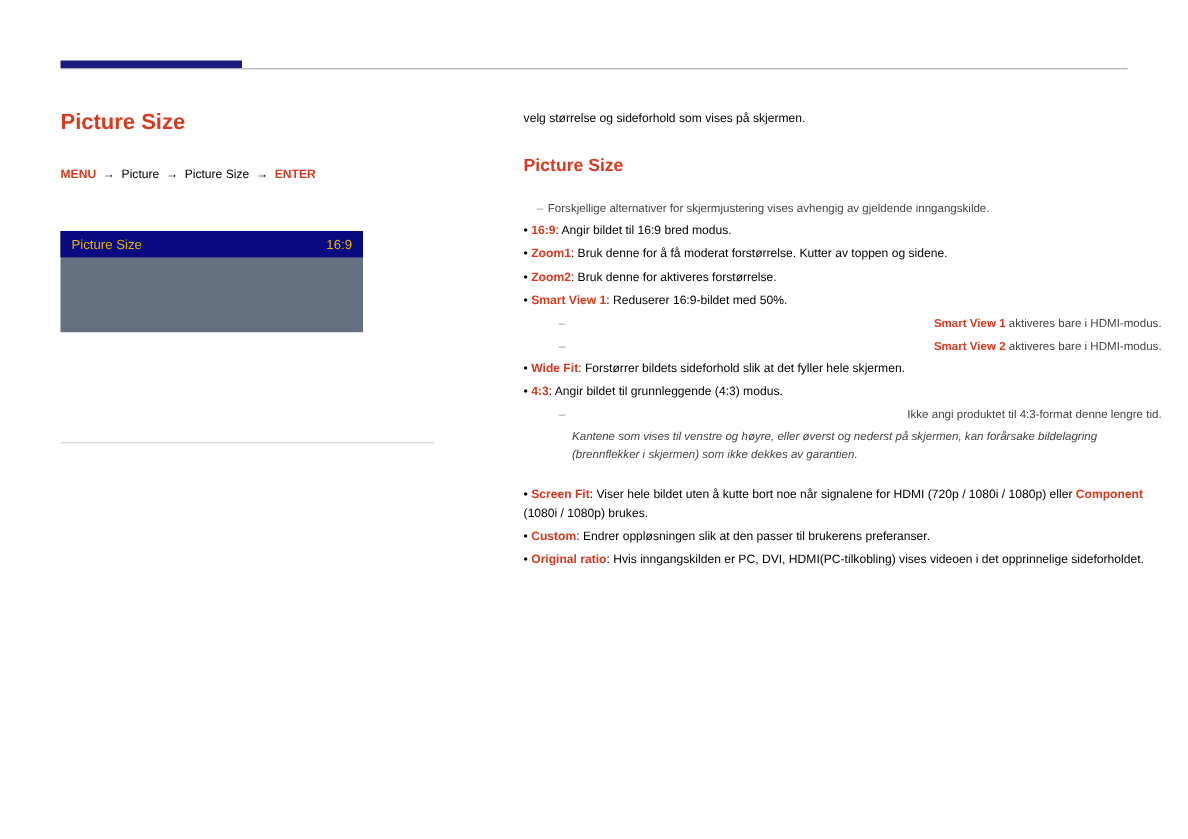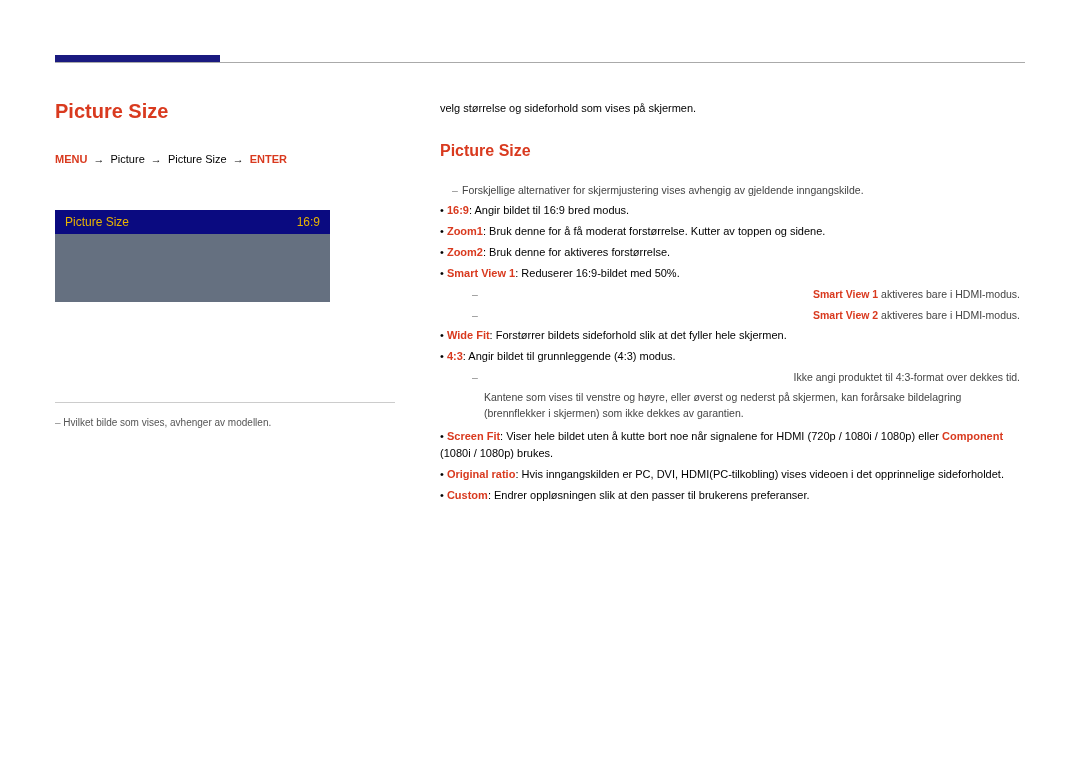--- a/index.html
+++ b/index.html
@@ -28,21 +28,21 @@
   }
   .leftcol {
     position: absolute;
     top: 100px;
     left: 55px;
     width: 340px;
   }
   .rightcol {
     position: absolute;
     top: 100px;
-    left: 440px;
+    left: 476px;
     width: 580px;
     font-size: 11px;
     line-height: 1.55;
   }
   .h1 {
     font-size: 20px;
     color: #1a1a90;
     font-weight: 600;
     margin-bottom: 30px;
   }
@@ -112,21 +112,20 @@
     <span class="sep">→</span>
     <span class="red">ENTER</span>
   </div>
   <div class="menu-box">
     <div class="menu-row">
       <span>Picture Size</span>
       <span>16:9</span>
     </div>
   </div>
   <div class="leftline"></div>
-  <div class="leftnote">Hvilket bilde som vises, avhenger av modellen.</div>
 </div>
 
 <div class="rightcol">
   <div class="intro">velg størrelse og sideforhold som vises på skjermen.</div>
   <div class="h2r">
     <span class="red">Picture Size</span>
   </div>
   <ul class="dash">
     <li>Forskjellige alternativer for skjermjustering vises avhengig av gjeldende inngangskilde.</li>
   </ul>
@@ -149,25 +148,25 @@
   <div class="dash-line indent">
     <span class="red">Smart View 2</span><span> aktiveres bare i </span><span class="bold">HDMI</span><span>-modus.</span>
   </div>
   <div class="para">
     <span>• </span><span class="red">Wide Fit</span><span>: Forstørrer bildets sideforhold slik at det fyller hele skjermen.</span>
   </div>
   <div class="para">
     <span>• </span><span class="red">4:3</span><span>: Angir bildet til grunnleggende (</span><span class="bold">4:3</span><span>) modus.</span>
   </div>
   <div class="dash-line indent">
-    <span>Ikke angi produktet til </span><span class="bold">4:3</span><span>-format over dekkes tid.</span>
+    <span>Ikke angi produktet til </span><span class="bold">4:3</span><span>-format denne lengre tid.</span>
   </div>
-  <div class="indent" style="font-size:10.5px;color:#444;padding-left:12px;margin-bottom:6px;">Kantene som vises til venstre og høyre, eller øverst og nederst på skjermen, kan forårsake bildelagring (brennflekker i skjermen) som ikke dekkes av garantien.</div>
+  <div class="indent" style="font-size:10.5px;color:#444;padding-left:12px;margin-bottom:20px;font-style:italic;">Kantene som vises til venstre og høyre, eller øverst og nederst på skjermen, kan forårsake bildelagring (brennflekker i skjermen) som ikke dekkes av garantien.</div>
   <div class="para">
     <span>• </span><span class="red">Screen Fit</span><span>: Viser hele bildet uten å kutte bort noe når signalene for </span><span class="bold">HDMI</span><span> (720p / 1080i / 1080p) eller </span><span class="red">Component</span><span> (1080i / 1080p) brukes.</span>
   </div>
   <div class="para">
-    <span>• </span><span class="red">Original ratio</span><span>: Hvis inngangskilden er </span><span class="bold">PC</span><span>, </span><span class="bold">DVI</span><span>, </span><span class="bold">HDMI</span><span>(PC-tilkobling) vises videoen i det opprinnelige sideforholdet.</span>
+    <span>• </span><span class="red">Custom</span><span>: Endrer oppløsningen slik at den passer til brukerens preferanser.</span>
   </div>
   <div class="para">
-    <span>• </span><span class="red">Custom</span><span>: Endrer oppløsningen slik at den passer til brukerens preferanser.</span>
+    <span>• </span><span class="red">Original ratio</span><span>: Hvis inngangskilden er </span><span class="bold">PC</span><span>, </span><span class="bold">DVI</span><span>, </span><span class="bold">HDMI</span><span>(PC-tilkobling) vises videoen i det opprinnelige sideforholdet.</span>
   </div>
 </div>
 
 </body></html>

